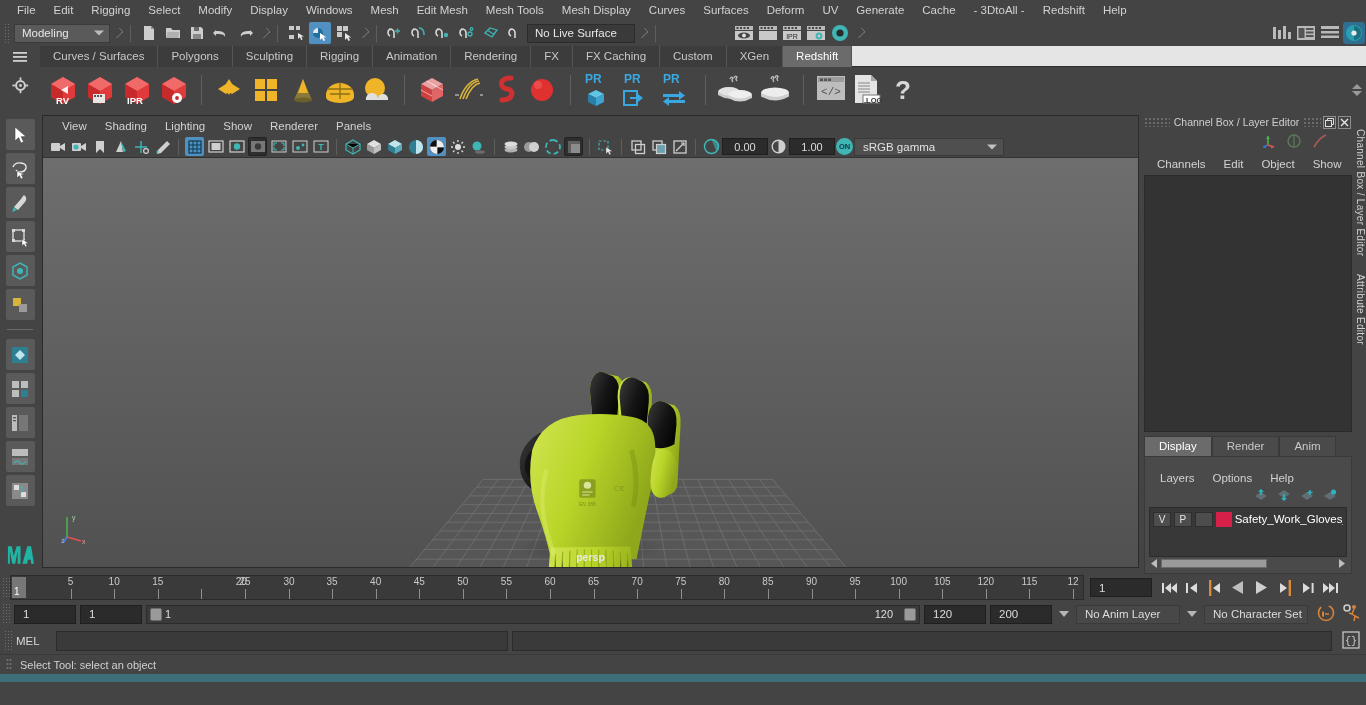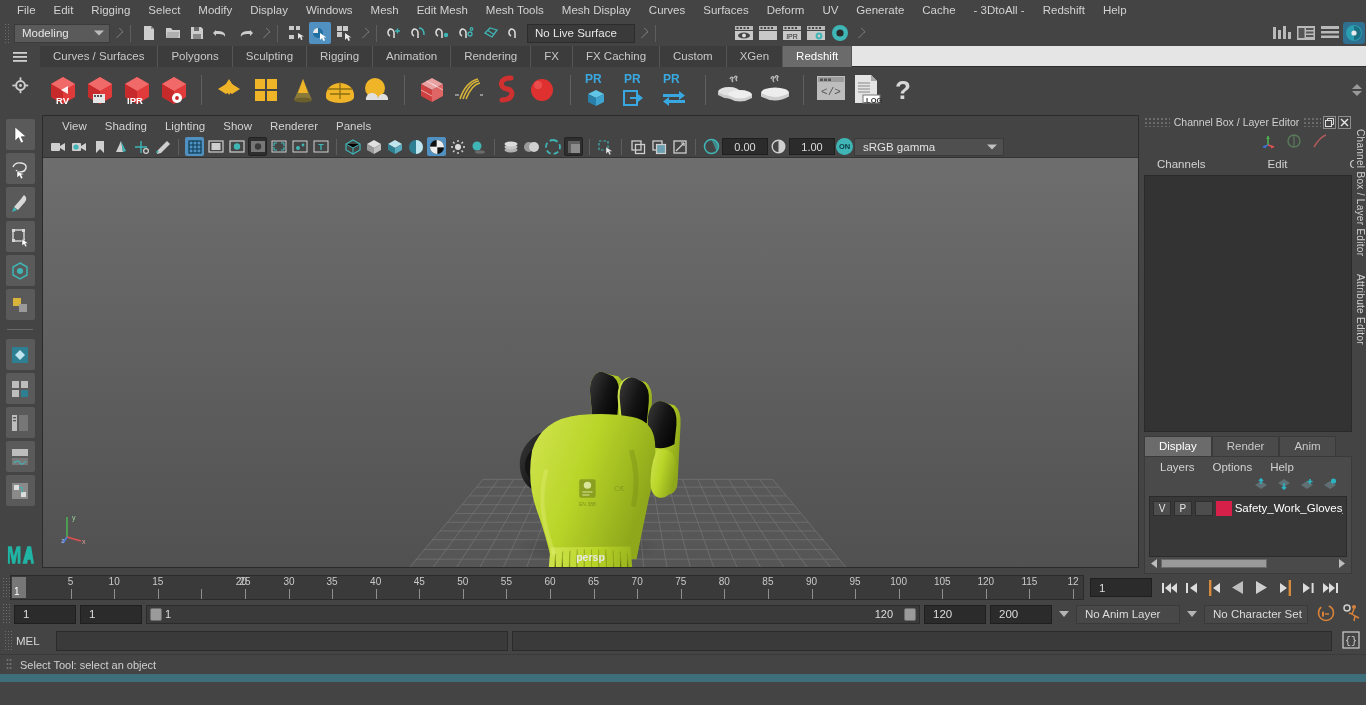--- a/index.html
+++ b/index.html
@@ -150,33 +150,33 @@
               background: #444; padding-left: 2px; }
   .rp-dots { width: 26px; height: 10px;
              background-image: radial-gradient(circle,#6e6e6e 0.7px,transparent 0.8px);
              background-size: 4px 4px; }
   .rp-title-txt { flex: 1; text-align: center; font-size: 10.5px; color: #cfcfcf; }
   .rp-wbtn { width: 13px; height: 13px; border: 1px solid #8d8d8d;
              margin-left: 2px; display: flex; align-items: center;
              justify-content: center; color: #ddd; font-size: 9px; }
   .rp-icons { height: 22px; display: flex; align-items: center;
               justify-content: flex-end; padding-right: 26px; gap: 10px; }
-  .rp-menu { height: 22px; display: flex; align-items: center; padding-left: 6px; gap: 44px; }
+  .rp-menu { height: 22px; display: flex; align-items: center; padding-left: 6px; }
   .rp-menu span { padding: 0 9px; font-size: 11.5px; color: #d2d2d2; }
   .chanbox { flex: 1; background: #333333; border: 1px solid #2a2a2a;
              margin: 0 2px; }
   .le-tabs { height: 20px; display: flex; align-items: flex-end;
              margin: 4px 2px 0; }
   .le-tab { padding: 2px 14px; font-size: 11.5px; color: #c8c8c8;
             background: #4a4a4a; border: 1px solid #3a3a3a; border-bottom: none;
             height: 20px; line-height: 15px; }
   .le-tab.active { background: #6b6b6b; color: #fff; }
   .le-body { background: #4a4a4a; border: 1px solid #3a3a3a; margin: 0 2px;
              flex: 0 0 118px; display: flex; flex-direction: column; }
-  .le-menu { height: 19px; display: flex; align-items: center; padding-left: 6px; }
+  .le-menu { height: 19px; display: flex; align-items: center; padding-left: 6px; margin-top: 11px; }
   .le-menu span { padding: 0 9px; font-size: 11.5px; color: #d2d2d2; }
   .le-btns { height: 18px; display: flex; align-items: center;
              justify-content: flex-end; gap: 9px; padding-right: 14px; }
   .le-list { flex: 1; background: #383838; border: 1px solid #2b2b2b;
              margin: 2px 4px 0 4px; overflow: hidden; }
   .le-row { height: 18px; display: flex; align-items: center; gap: 3px;
             padding: 0 3px; margin-top: 2px; }
   .le-cell { width: 20px; height: 15px; background: #4d4d4d;
              border: 1px solid #2e2e2e; display: flex; align-items: center;
              justify-content: center; font-size: 10px; color: #e6e6e6; }

